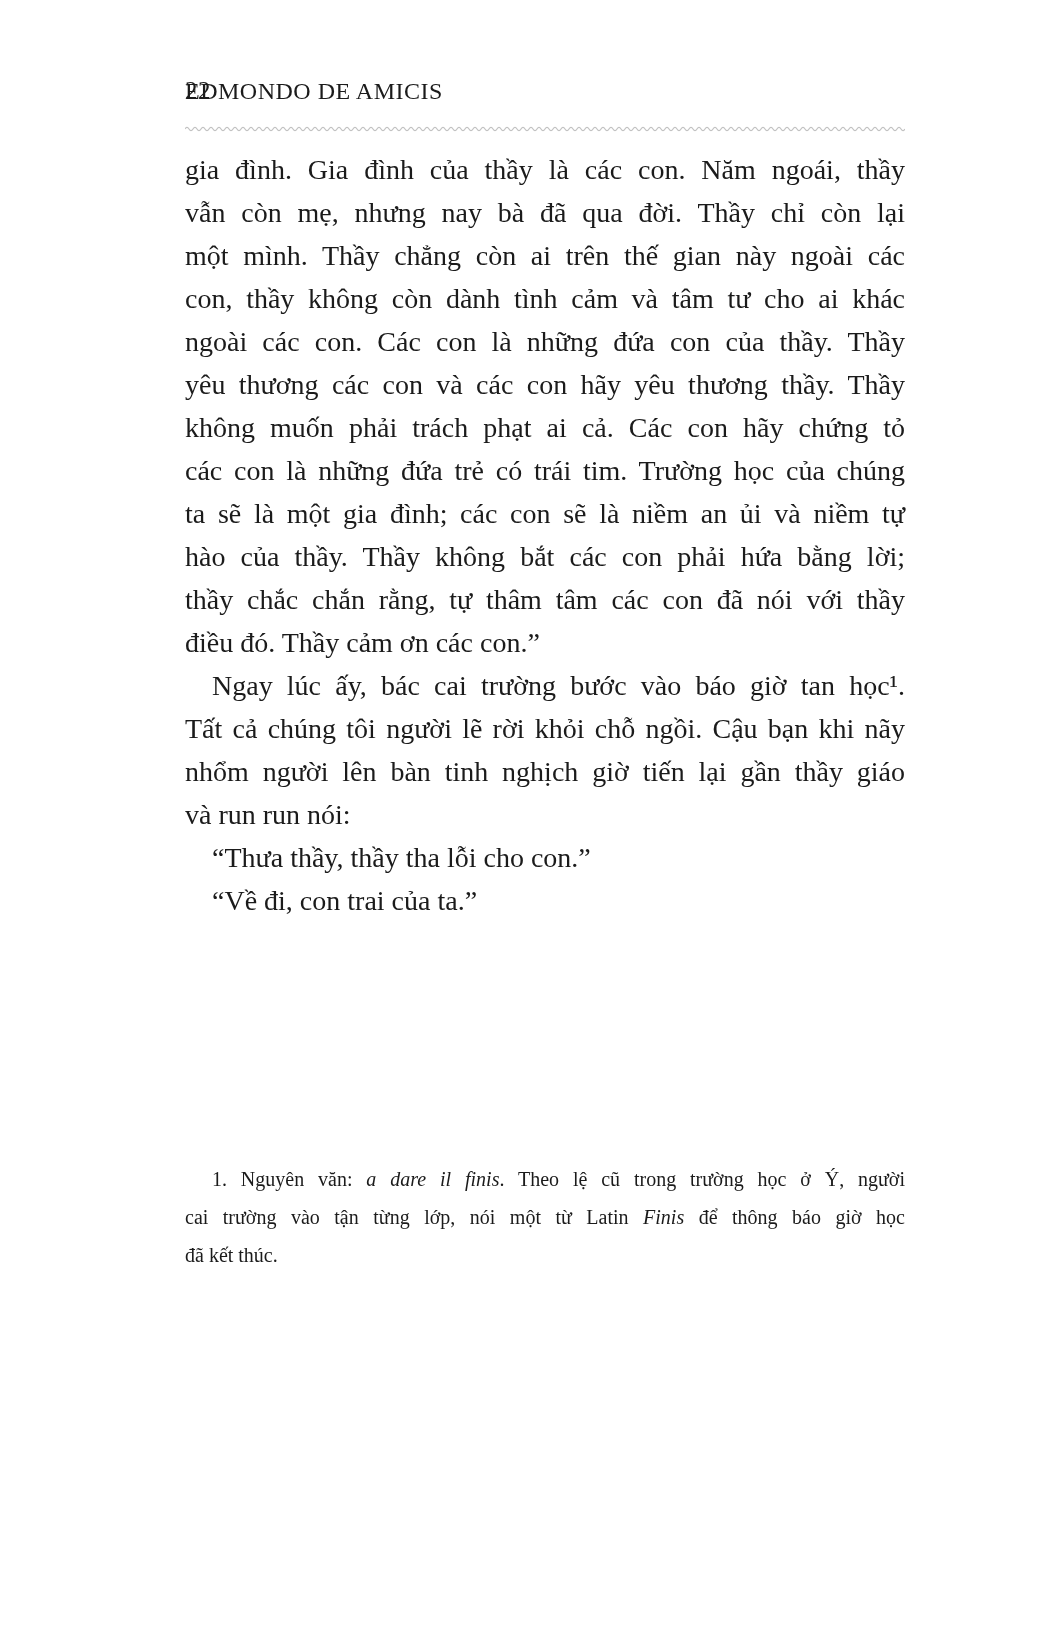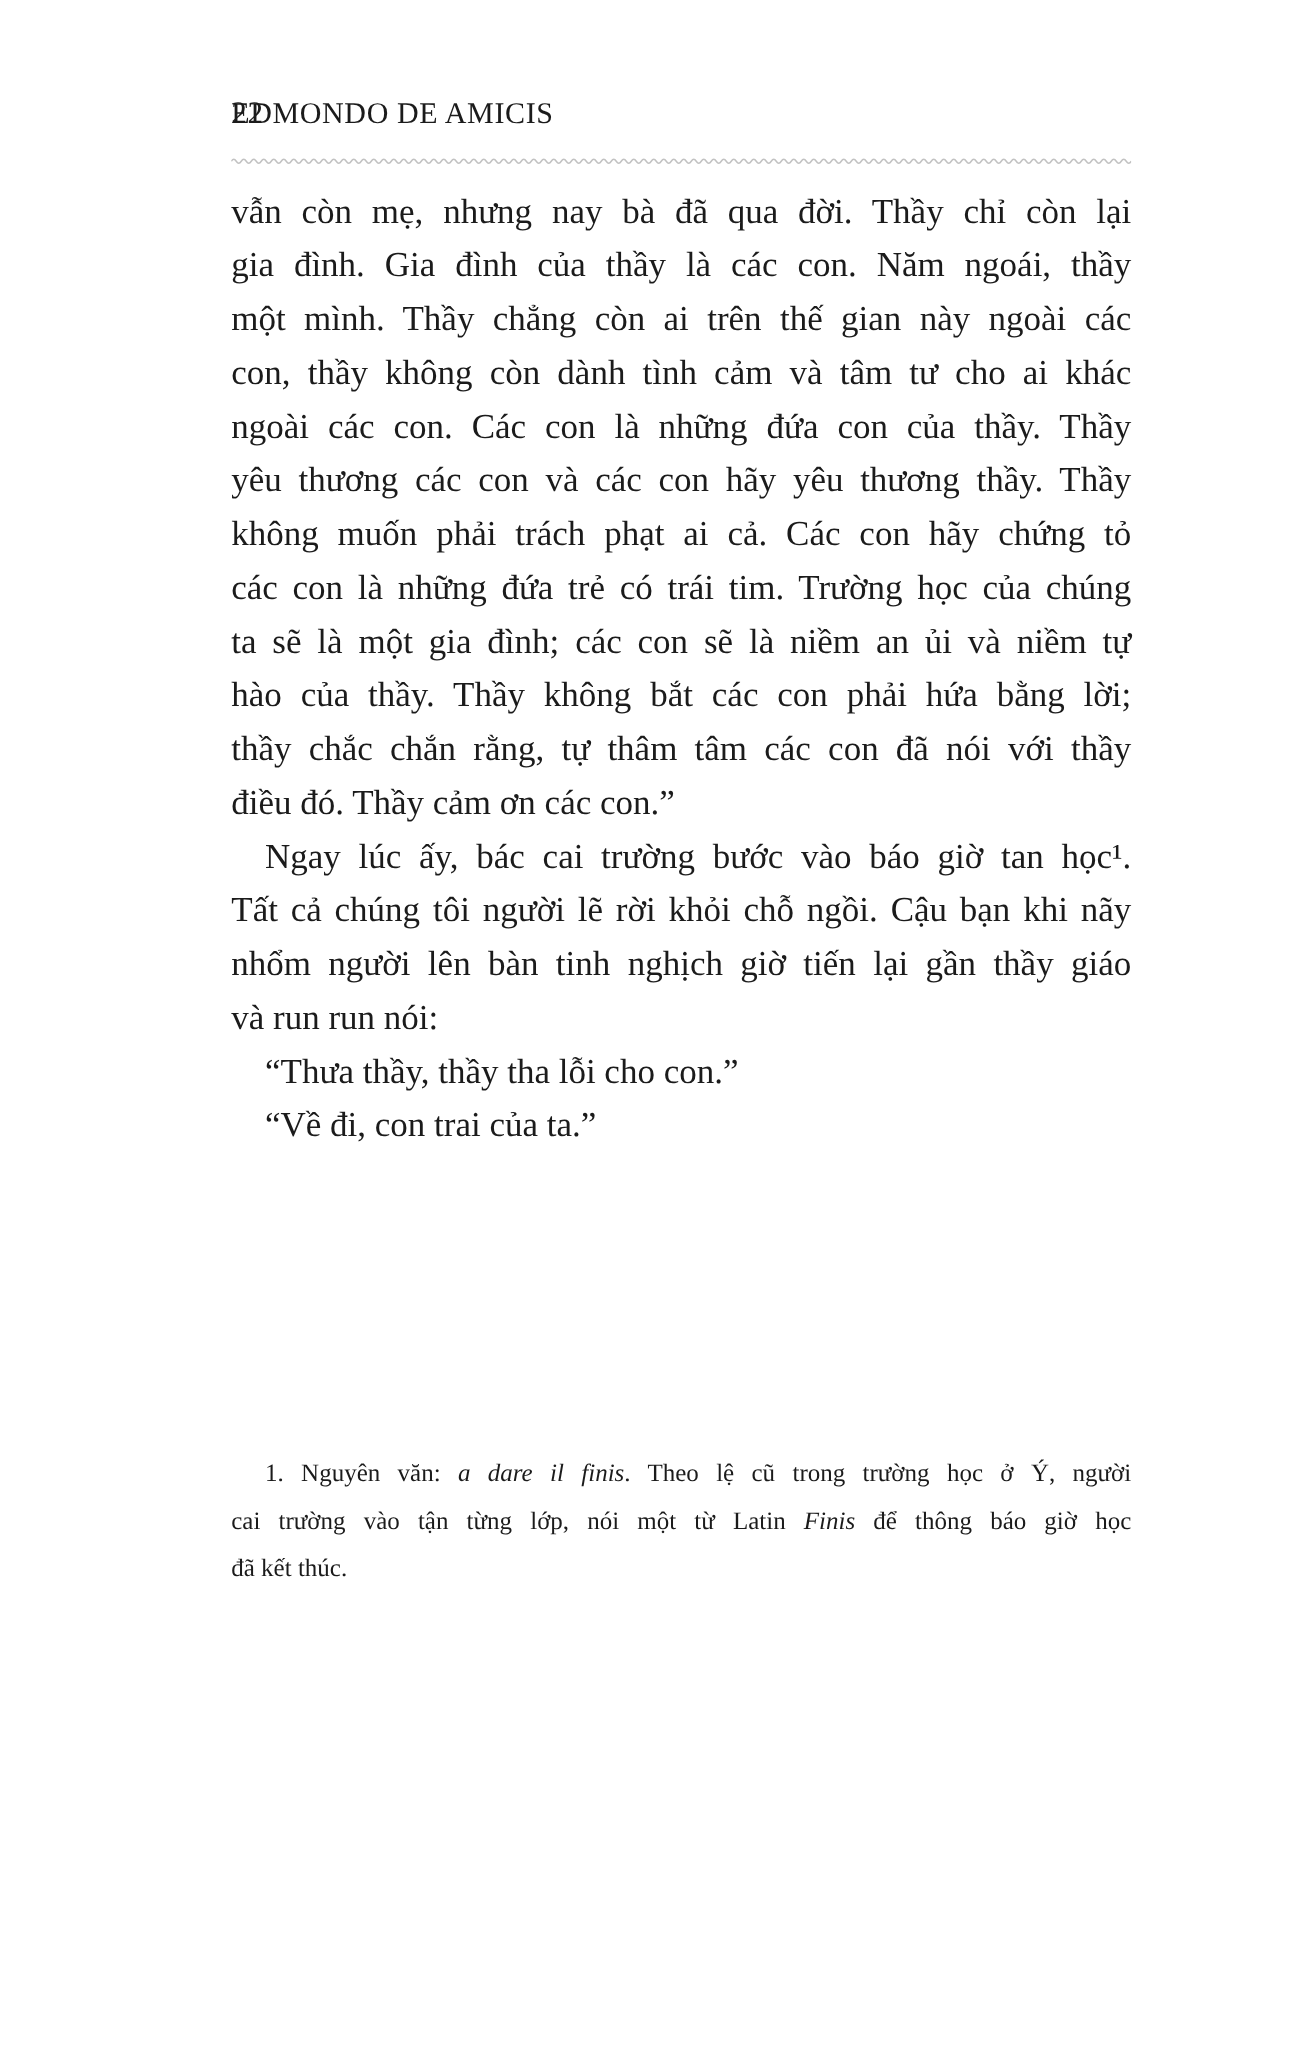--- a/index.html
+++ b/index.html
@@ -83,22 +83,22 @@
       <span class="page-number">22</span>
       <span class="running-header">EDMONDO DE AMICIS</span>
     </div>
 
     <svg class="wavy-divider" viewBox="0 0 720 8" xmlns="http://www.w3.org/2000/svg" aria-hidden="true">
       <path id="wave-path" fill="none" stroke="#c2c2c2" stroke-width="1.2" d="M0 5 q2 -3.2 4 0 t4 0 t4 0 t4 0 t4 0 t4 0 t4 0 t4 0 t4 0 t4 0 t4 0 t4 0 t4 0 t4 0 t4 0 t4 0 t4 0 t4 0 t4 0 t4 0 t4 0 t4 0 t4 0 t4 0 t4 0 t4 0 t4 0 t4 0 t4 0 t4 0 t4 0 t4 0 t4 0 t4 0 t4 0 t4 0 t4 0 t4 0 t4 0 t4 0 t4 0 t4 0 t4 0 t4 0 t4 0 t4 0 t4 0 t4 0 t4 0 t4 0 t4 0 t4 0 t4 0 t4 0 t4 0 t4 0 t4 0 t4 0 t4 0 t4 0 t4 0 t4 0 t4 0 t4 0 t4 0 t4 0 t4 0 t4 0 t4 0 t4 0 t4 0 t4 0 t4 0 t4 0 t4 0 t4 0 t4 0 t4 0 t4 0 t4 0 t4 0 t4 0 t4 0 t4 0 t4 0 t4 0 t4 0 t4 0 t4 0 t4 0 t4 0 t4 0 t4 0 t4 0 t4 0 t4 0 t4 0 t4 0 t4 0 t4 0 t4 0 t4 0 t4 0 t4 0 t4 0 t4 0 t4 0 t4 0 t4 0 t4 0 t4 0 t4 0 t4 0 t4 0 t4 0 t4 0 t4 0 t4 0 t4 0 t4 0 t4 0 t4 0 t4 0 t4 0 t4 0 t4 0 t4 0 t4 0 t4 0 t4 0 t4 0 t4 0 t4 0 t4 0 t4 0 t4 0 t4 0 t4 0 t4 0 t4 0 t4 0 t4 0 t4 0 t4 0 t4 0 t4 0 t4 0 t4 0 t4 0 t4 0 t4 0 t4 0 t4 0 t4 0 t4 0 t4 0 t4 0 t4 0 t4 0 t4 0 t4 0 t4 0 t4 0 t4 0 t4 0 t4 0 t4 0 t4 0 t4 0 t4 0 t4 0 t4 0 t4 0 t4 0 t4 0 t4 0 t4 0 t4 0 t4 0 t4 0"></path>
     </svg>
 
     <div class="body-text" id="paragraphs">
         <div class="para">
+          <div class="line">gia đình. Gia đình của thầy là các con. Năm ngoái, thầy</div>
           <div class="line">vẫn còn mẹ, nhưng nay bà đã qua đời. Thầy chỉ còn lại</div>
-          <div class="line">gia đình. Gia đình của thầy là các con. Năm ngoái, thầy</div>
           <div class="line">một mình. Thầy chẳng còn ai trên thế gian này ngoài các</div>
           <div class="line">con, thầy không còn dành tình cảm và tâm tư cho ai khác</div>
           <div class="line">ngoài các con. Các con là những đứa con của thầy. Thầy</div>
           <div class="line">yêu thương các con và các con hãy yêu thương thầy. Thầy</div>
           <div class="line">không muốn phải trách phạt ai cả. Các con hãy chứng tỏ</div>
           <div class="line">các con là những đứa trẻ có trái tim. Trường học của chúng</div>
           <div class="line">ta sẽ là một gia đình; các con sẽ là niềm an ủi và niềm tự</div>
           <div class="line">hào của thầy. Thầy không bắt các con phải hứa bằng lời;</div>
           <div class="line">thầy chắc chắn rằng, tự thâm tâm các con đã nói với thầy</div>
           <div class="line last">điều đó. Thầy cảm ơn các con.”</div>

